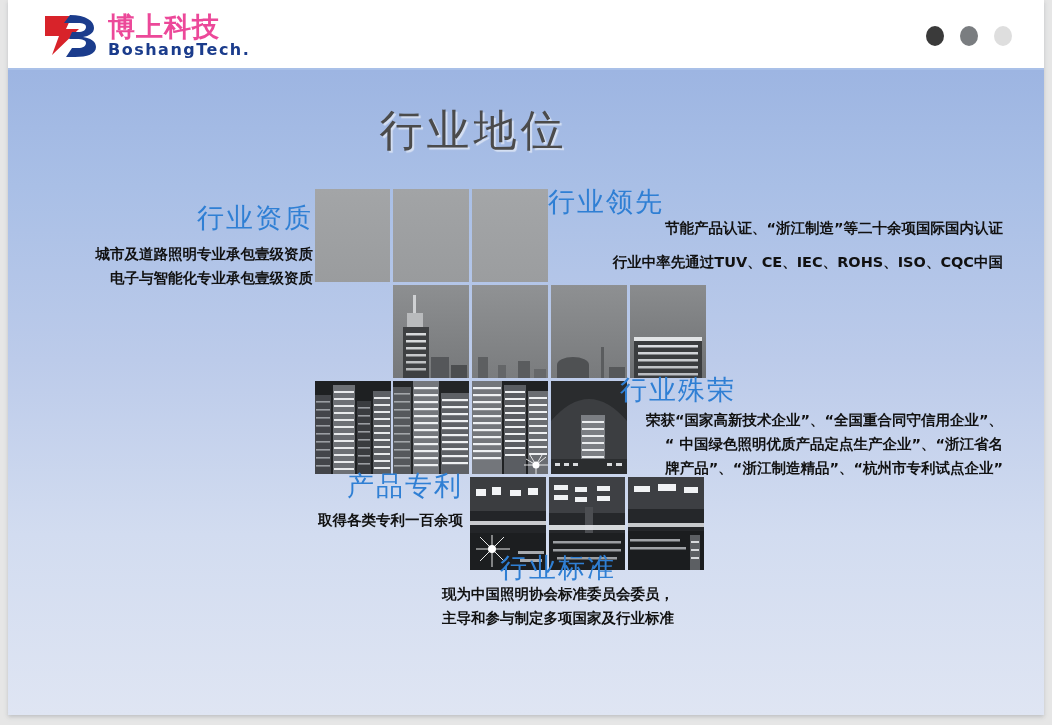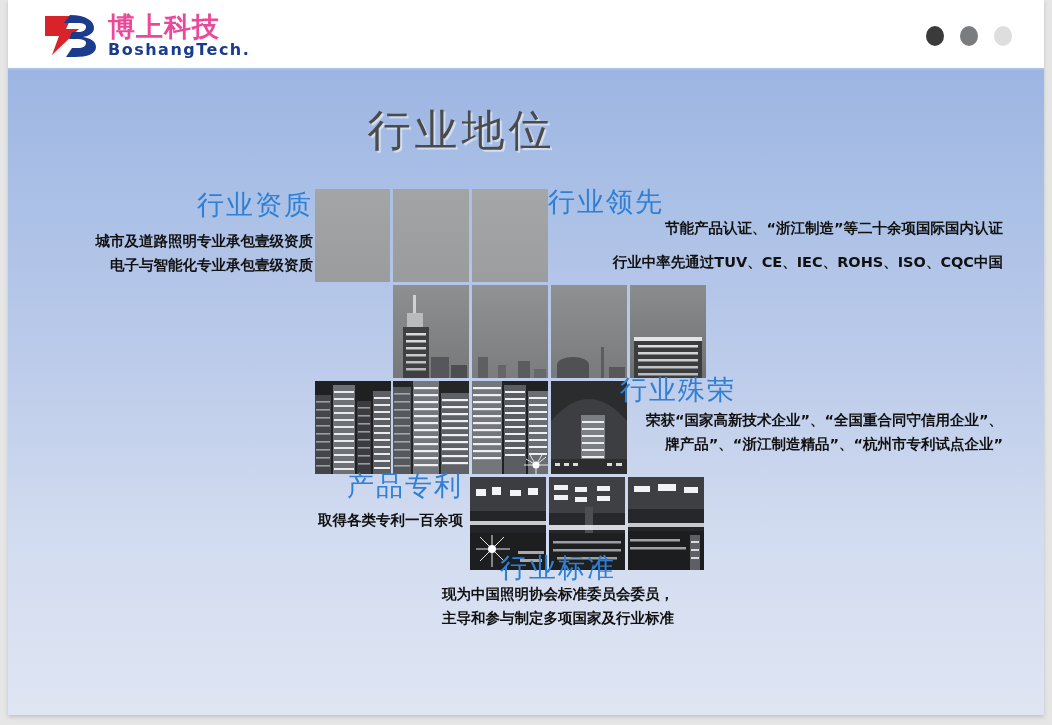--- a/index.html
+++ b/index.html
@@ -103,21 +103,21 @@
     left: 0;
     top: 70px;
     width: 1036px;
     height: 645px;
     background: linear-gradient(180deg, #9db5e2 0%, #a9bfe6 18%, #bccbea 45%, #d2dcf0 72%, #dfe5f3 100%);
     overflow: hidden;
   }
 
   #page-title {
     position: absolute;
-    left: 0;
+    left: 12px;
     top: 32px;
     width: 907px;
     text-align: center;
     font-family: "DejaVu Sans", sans-serif;
     font-size: 43px;
     color: #4b4b4b;
     letter-spacing: 4px;
     text-shadow: 2px 2px 1px rgba(255,255,255,0.55);
   }
 
@@ -490,36 +490,37 @@
           </g>
           <rect x="62" y="58" width="10" height="35" fill="#5c5f63"></rect>
           <g fill="#d8dadd">
               <rect x="63" y="64" width="8" height="2"></rect>
               <rect x="63" y="72" width="8" height="2"></rect>
               <rect x="63" y="80" width="8" height="2"></rect>
             </g>
         </svg>
       </div>
 
-      <div class="txt-block ta-right" style="left:20px; top:119px; width:285px;">
+      <div class="txt-block ta-right" style="left:20px; top:132px; width:285px;">
         <div class="sec-head">行业资质</div>
         <div class="sec-body" style="margin-top:10px;">城市及道路照明专业承包壹级资质</div>
         <div class="sec-body">电子与智能化专业承包壹级资质</div>
       </div>
 
       <div class="txt-block ta-right" style="left:540px; top:116px; width:455px;">
         <div class="sec-head ta-left">行业领先</div>
         <div class="sec-body">节能产品认证、“浙江制造”等二十余项国际国内认证</div>
         <div class="sec-body" style="margin-top:10px;">行业中率先通过TUV、CE、IEC、ROHS、ISO、CQC中国</div>
       </div>
 
 
       <div class="txt-block ta-right" style="left:590px; top:304px; width:405px;">
         <div class="sec-head ta-left" style="margin-left:22px;">行业殊荣</div>
         <div class="sec-body" style="margin-top:4px;">荣获“国家高新技术企业”、“全国重合同守信用企业”、</div>
+        <div class="sec-body">“ 中国绿色照明优质产品定点生产企业”、“浙江省名</div>
         <div class="sec-body">牌产品”、“浙江制造精品”、“杭州市专利试点企业”</div>
       </div>
 
       <div class="txt-block ta-right" style="left:190px; top:400px; width:265px;">
         <div class="sec-head">产品专利</div>
         <div class="sec-body" style="margin-top:8px;">取得各类专利一百余项</div>
       </div>
 
       <div class="txt-block ta-center" style="left:390px; top:482px; width:320px;">
         <div class="sec-head">行业标准</div>

